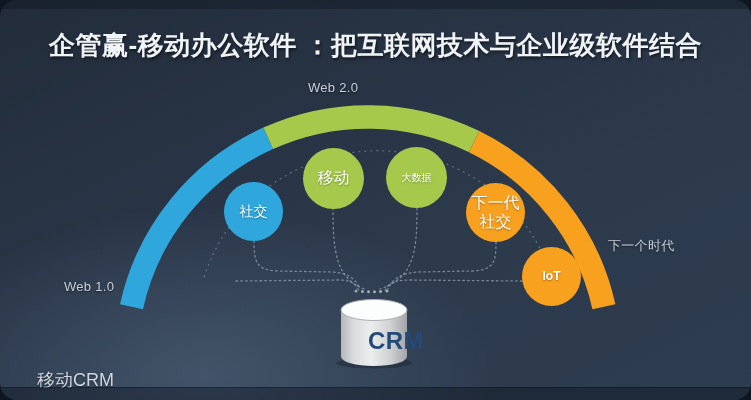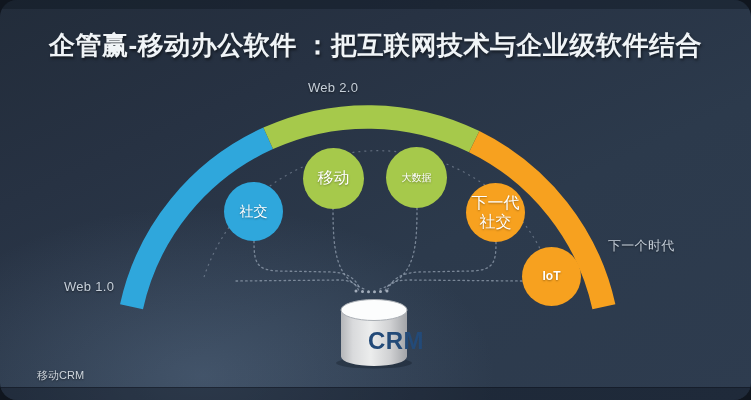--- a/index.html
+++ b/index.html
@@ -43,21 +43,21 @@
   .center-label{
     position:absolute;left:0;top:218px;width:751px;text-align:center;
     font-size:37px;color:#c7d0d9;letter-spacing:1px;
     text-shadow:0 2px 3px rgba(0,0,0,0.4);
   }
   .crm-label{
     position:absolute;left:341px;top:327px;width:66px;text-align:center;
     font-size:24px;font-weight:700;color:#234a78;letter-spacing:0.5px;padding-left:22px;
   }
   .footer-label{
-    position:absolute;left:37px;top:368px;font-size:11px;color:#cfd6dd;
+    position:absolute;left:37px;top:368px;font-size:18px;color:#cfd6dd;
     text-shadow:0 1px 2px rgba(0,0,0,0.45);
   }
 </style>
 </head>
 <body>
 
 <div class="stage">
 
   <div class="strip-top"></div>
 

